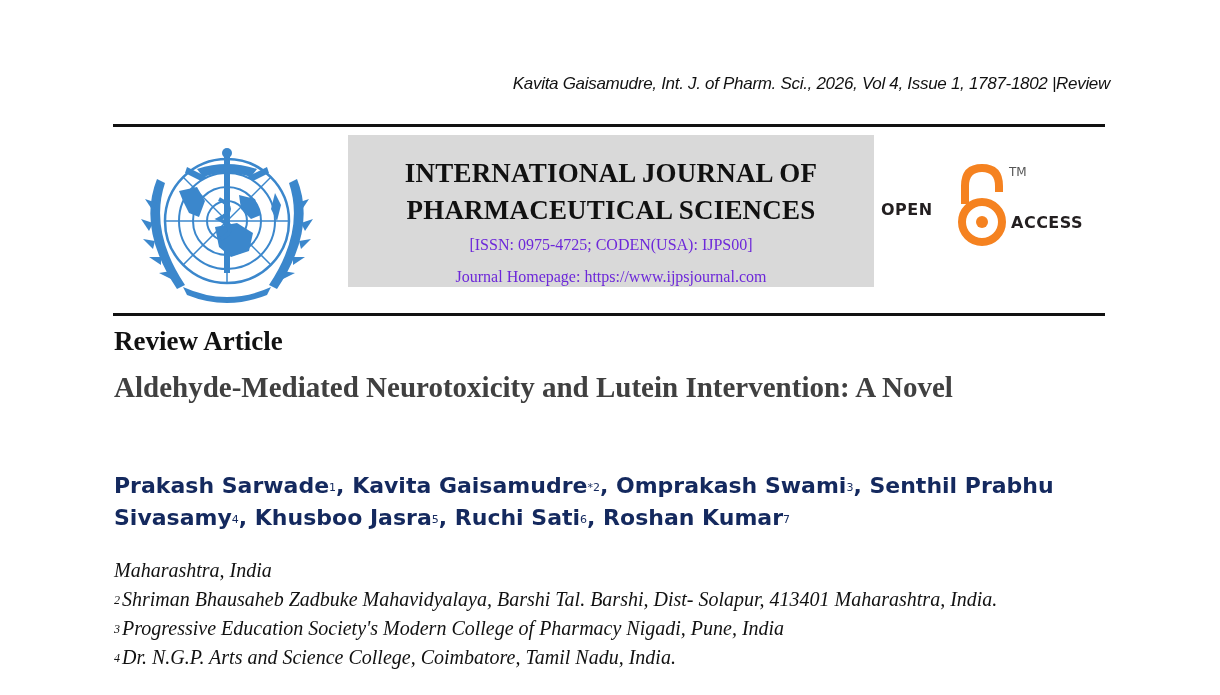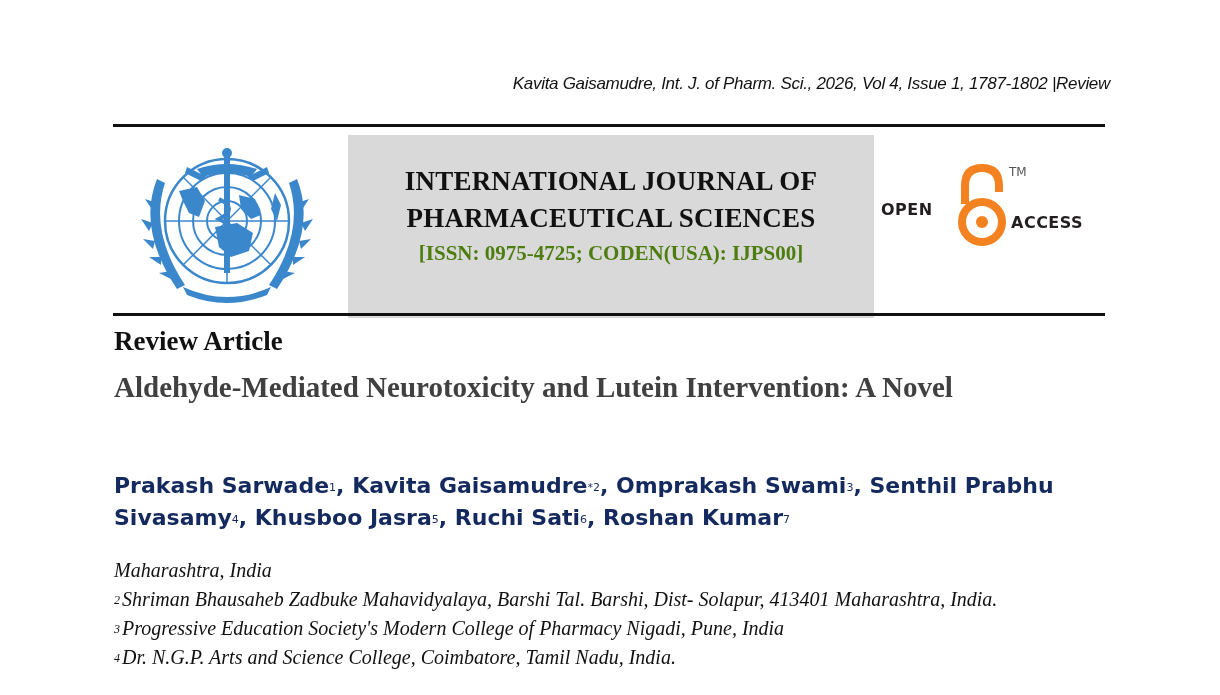--- a/index.html
+++ b/index.html
@@ -14,25 +14,25 @@
 
     .rule { position: absolute; left: 113px; width: 992px; background: #111; }
     .rule.top { top: 124px; height: 3px; }
     .rule.bottom { top: 313px; height: 3px; }
 
     .masthead { position: absolute; left: 113px; top: 127px; width: 992px; height: 186px; }
 
     .logo-left { position: absolute; left: 14px; top: 12px; width: 200px; height: 168px; }
 
     .journal-box {
-      position: absolute; left: 235px; top: 8px; width: 526px; height: 183px;
-      background: #d9d9d9; text-align: center; padding-top: 28px;
+      position: absolute; left: 235px; top: 8px; width: 526px; height: 152px;
+      background: #d9d9d9; text-align: center; padding-top: 20px;
     }
     .journal-name { font-weight: bold; font-size: 27px; line-height: 37px; color: #111; letter-spacing: 0.2px; }
-    .journal-meta { font-size: 21px; line-height: 32px; color: #4d7c0f; font-weight: bold; }
+    .journal-meta { font-size: 16px; line-height: 32px; color: #6d28d9; }
 
     .oa-logo { position: absolute; left: 766px; top: 33px; width: 232px; height: 90px; }
     .oa-text { position: absolute; top: 40px; font-family: "DejaVu Sans", sans-serif; font-weight: bold; font-size: 16px; color: #231f20; letter-spacing: 0.5px; }
     .oa-text.open { left: 2px; }
     .oa-text.access { left: 132px; margin-top: 13px; }
     .oa-tm { position: absolute; left: 130px; top: 5px; font-family: "DejaVu Sans", sans-serif; font-size: 12px; color: #555; }
 
     .article-type { position: absolute; left: 114px; top: 326px; font-weight: bold; font-size: 27px; color: #111; }
 
     .article-title {
@@ -98,20 +98,21 @@
       <path d="M178 118 L166 118 L166 126 Z"></path>
       <path d="M168 134 L156 132 L156 140 Z"></path>
       <path d="M56 148 Q100 168 144 148 L140 156 Q100 172 60 156 Z"></path>
     </g>
   </svg>
 
   <div class="journal-box">
     <div class="journal-name">INTERNATIONAL JOURNAL OF</div>
     <div class="journal-name">PHARMACEUTICAL SCIENCES</div>
     <div class="journal-meta">[ISSN: 0975-4725; CODEN(USA): IJPS00]</div>
+    <div class="journal-meta">Journal Homepage: https://www.ijpsjournal.com</div>
   </div>
 
   <div class="oa-logo">
     <span class="oa-text open">OPEN</span>
     <svg style="position:absolute;left:76px;top:2px;" width="54" height="86" viewBox="0 0 54 86">
       <path d="M10 42 L10 24 Q10 6 27 6 Q44 6 44 24 L44 30" fill="none" stroke="#f58220" stroke-width="8" stroke-linecap="butt"></path>
       <circle cx="27" cy="60" r="20" fill="none" stroke="#f58220" stroke-width="8"></circle>
       <circle cx="27" cy="60" r="6" fill="#f58220"></circle>
     </svg>
     <span class="oa-tm">TM</span>

